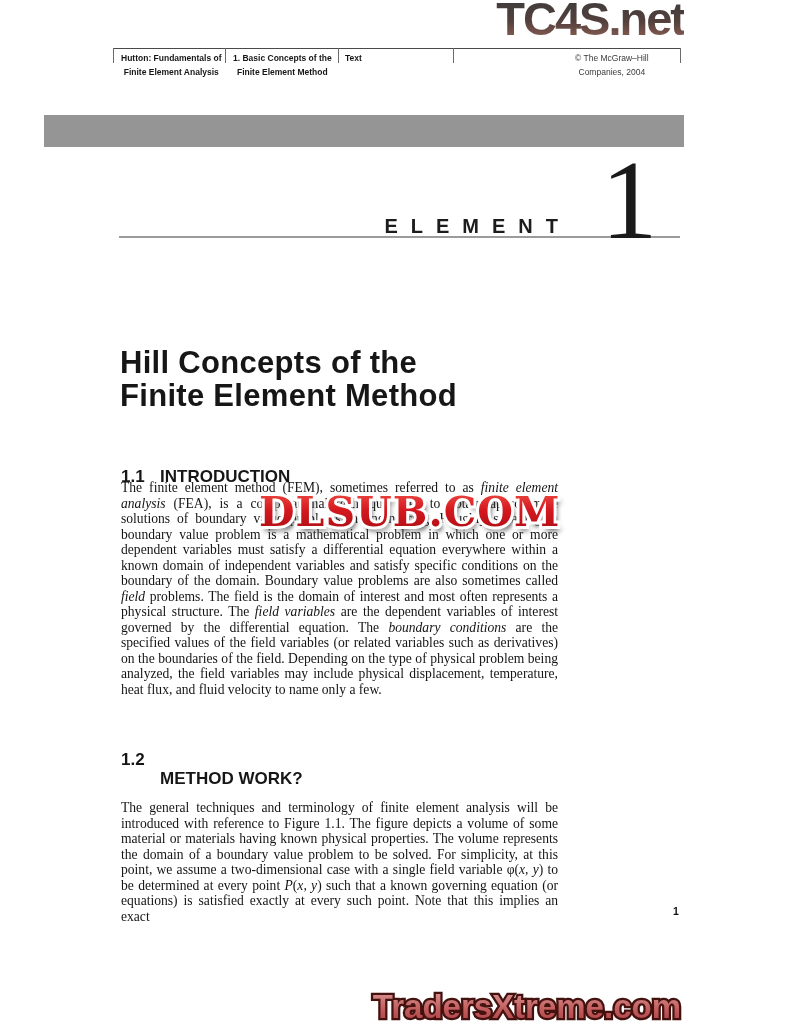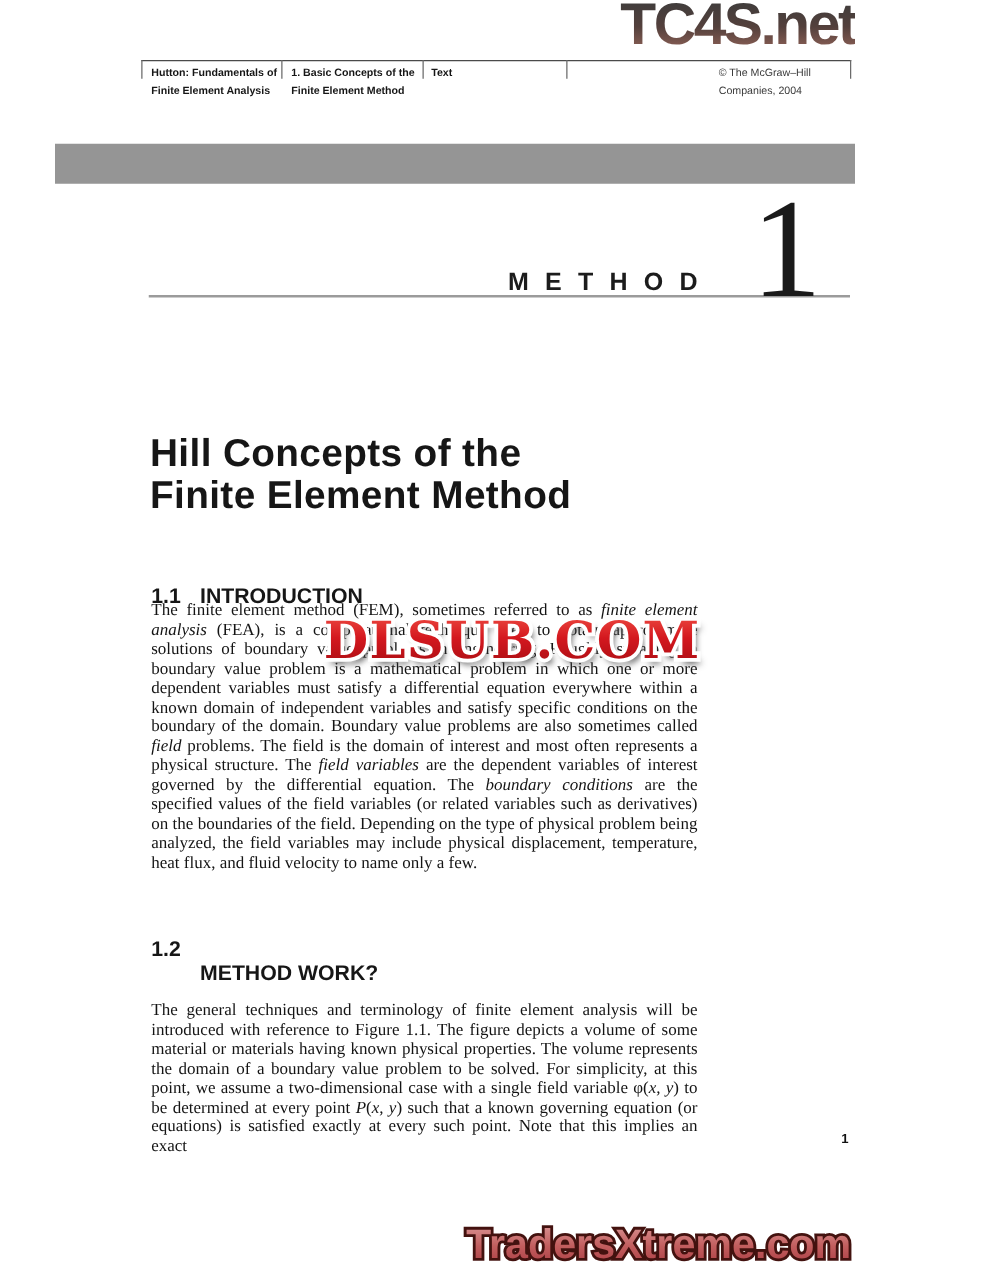--- a/index.html
+++ b/index.html
@@ -10,21 +10,21 @@
   .wm-top{position:absolute;top:-9px;right:0;font-family:"Liberation Sans",sans-serif;
           font-weight:bold;font-size:47px;letter-spacing:-2px;white-space:nowrap;
           background:linear-gradient(180deg,#3c3c3c 12%,#53403c 55%,#8a5f55 88%,#a5786a 100%);
           -webkit-background-clip:text;background-clip:text;color:transparent;}
 
   
   .h-rule{position:absolute;left:113px;top:48px;width:568px;height:1px;background:#4a4a4a;}
   .h-tick{position:absolute;top:48px;width:1px;height:15px;background:#6b6b6b;}
   .h-cell{position:absolute;top:52px;font-family:"Liberation Sans",sans-serif;
           font-size:8.5px;line-height:13.5px;color:#161616;}
-  .h-cell span{display:block;}
+  .h-cell span{display:block;text-align:center;}
   .h-bold{font-weight:bold;}
   .h-copy{color:#3a3a3a;}
 
   
   .gray-band{position:absolute;left:44px;top:115px;width:689px;height:32px;background:#959595;}
 
   
   .chapter-label{position:absolute;left:121px;top:215px;width:450px;text-align:right;
                  font-family:"Liberation Sans",sans-serif;font-weight:bold;font-size:20px;
                  line-height:22px;letter-spacing:13px;color:#1c1c1c;}
@@ -59,21 +59,21 @@
   .wm-mid span{position:absolute;left:0;top:0;font-family:"DejaVu Serif",serif;
                font-weight:bold;font-size:41px;line-height:1.1;letter-spacing:1px;white-space:nowrap;}
   .wm-mid-back{color:#fff;-webkit-text-stroke:6px #fff;
                text-shadow:-2px -2px 0 #fff,2px -2px 0 #fff,-2px 2px 0 #fff,2px 2px 0 #fff,
                            3px 5px 5px rgba(75,75,75,0.85);}
   .wm-mid-front{background:linear-gradient(180deg,#ef4d43 0%,#d4181f 45%,#a70d12 100%);
                 -webkit-background-clip:text;background-clip:text;color:transparent;}
 
   
   .wm-bot{position:absolute;right:3px;top:977px;height:42px;z-index:5;}
-  .wm-bot span{position:absolute;right:0;top:0;font-family:"Liberation Sans",sans-serif;
+  .wm-bot span{position:absolute;right:0;top:12px;font-family:"Liberation Sans",sans-serif;
                font-weight:bold;font-size:33px;line-height:1.1;white-space:nowrap;}
   .wm-bot-back{color:#fff;-webkit-text-stroke:9px #fff;
                text-shadow:0 0 5px #fff,0 0 3px #fff;}
   .wm-bot-mid{color:#43120f;-webkit-text-stroke:4.5px #43120f;}
   .wm-bot-front{background:linear-gradient(180deg,#dc9a9a 0%,#c25e5e 55%,#ab3d44 100%);
                 -webkit-background-clip:text;background-clip:text;color:transparent;}
 </style>
 </head>
 <body>
 
@@ -101,21 +101,21 @@
       <span>Text</span>
     </div>
     <div class="h-cell h-copy" style="left:575px">
       <span>© The McGraw–Hill</span>
       <span>Companies, 2004</span>
     </div>
   </div>
 
   <div class="gray-band"></div>
 
-  <div class="chapter-label">METHOD</div>
+  <div class="chapter-label">ELEMENT</div>
   <div class="chapter-rule"></div>
   <div class="chapter-num">1</div>
 
   <h1 class="title">
     <span>Hill Concepts of the</span>
     <span>Finite Element Method</span>
   </h1>
 
   <h2 class="s-head s1">
     <span class="s-num">1.1</span>

